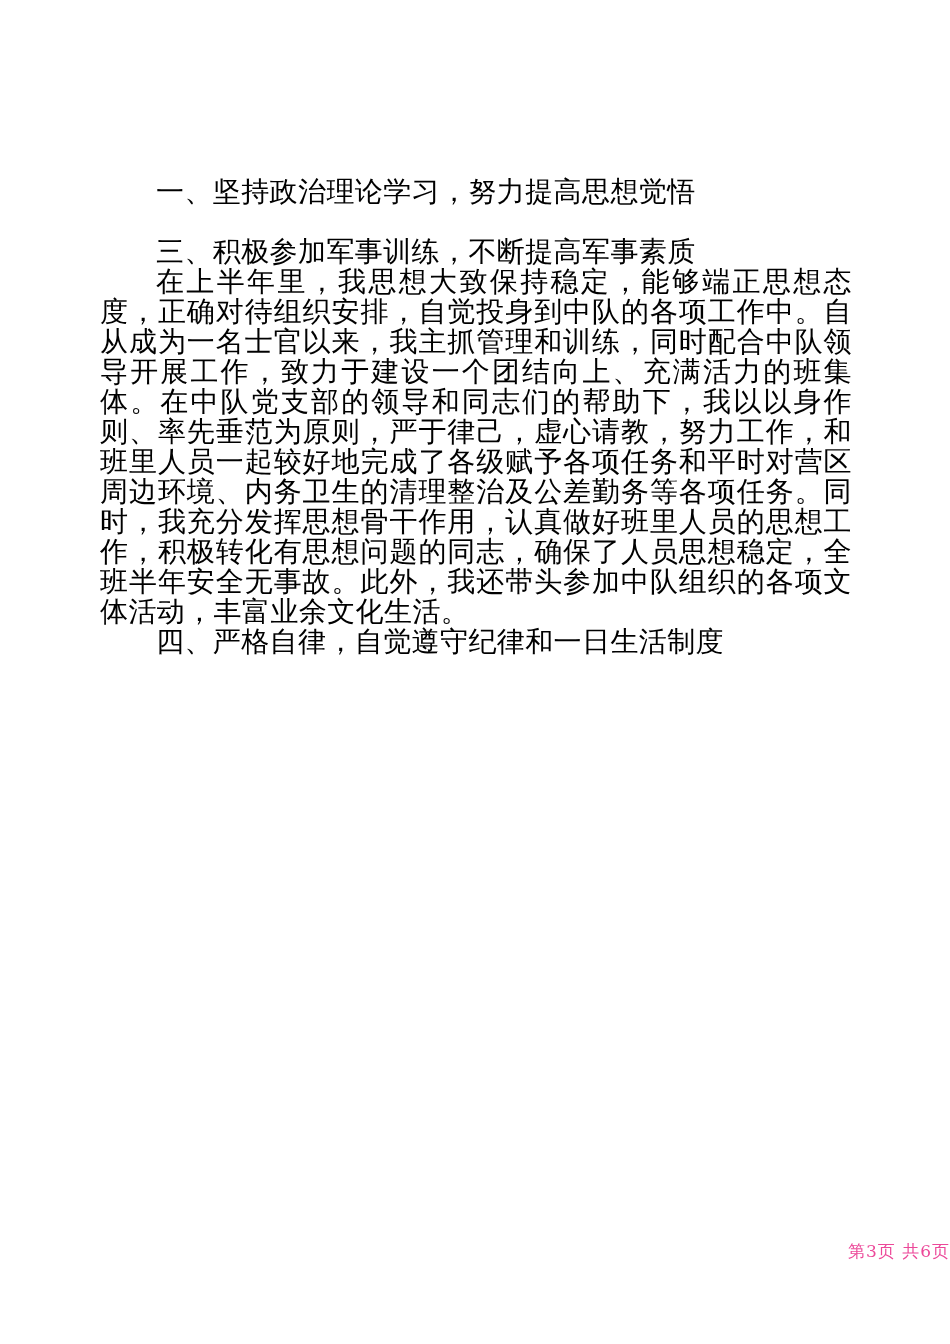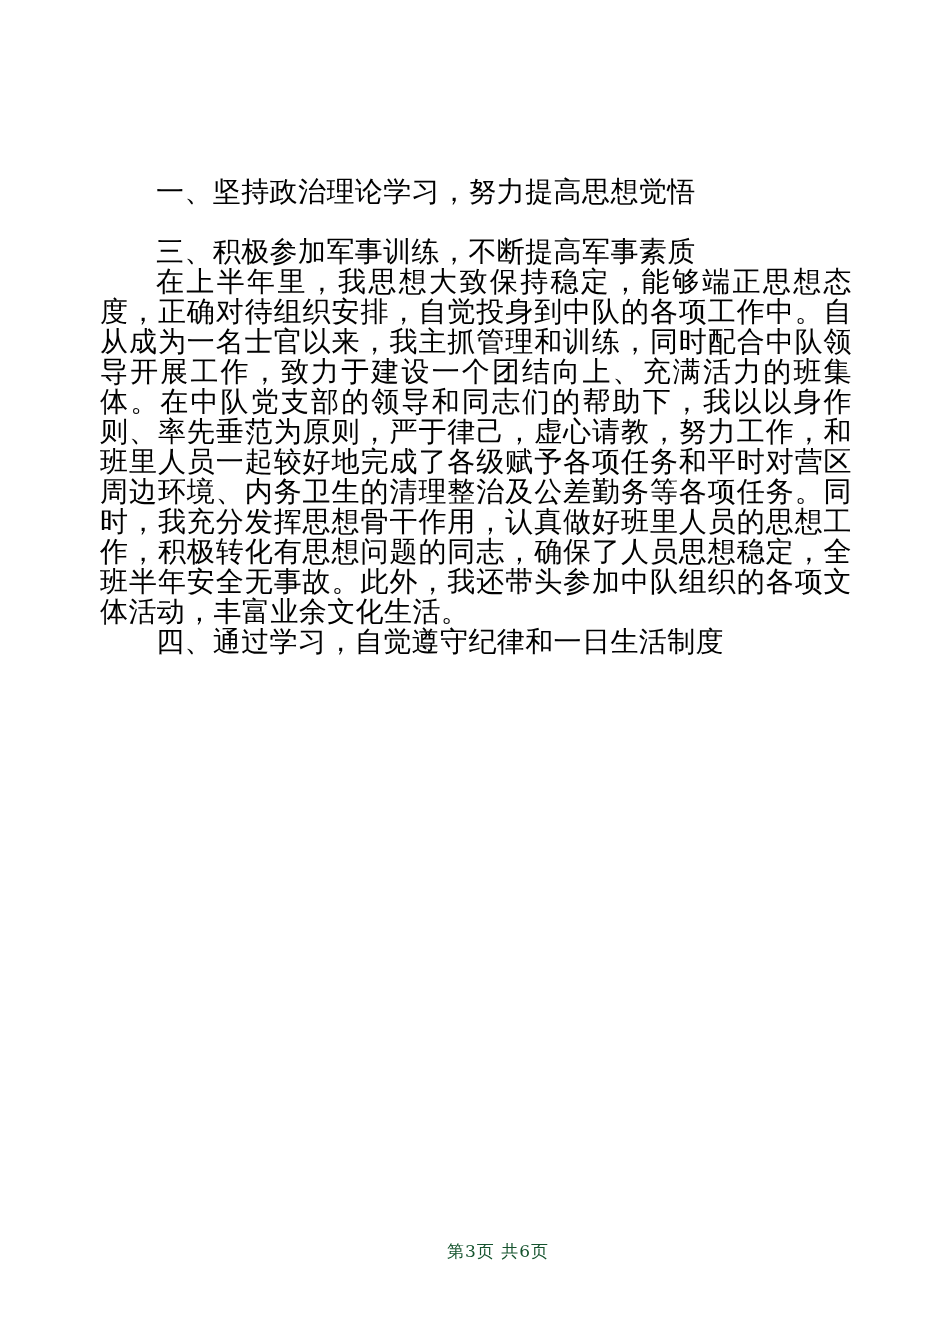--- a/index.html
+++ b/index.html
@@ -40,38 +40,38 @@
     font-weight: normal;
   }
   .spacer {
     height: 30px;
   }
   .doc-footer {
     position: absolute;
     top: 1241px;
     left: 0;
     width: 100%;
-    text-align: center;
+    text-align: right;
     font-size: 17px;
     line-height: 20px;
-    color: #14532d;
+    color: #ec4899;
     letter-spacing: 1px;
   }
   .doc-footer .footer-inner {
     display: inline-block;
     margin-left: 46px; 
   }
 </style>
 </head>
 <body>
 
 <div class="page">
   <div class="doc-content">
       <div class="para">一、坚持政治理论学习，努力提高思想觉悟</div>
       <div class="spacer"></div>
       <div class="para">三、积极参加军事训练，不断提高军事素质</div>
       <div class="para">在上半年里，我思想大致保持稳定，能够端正思想态度，正确对待组织安排，自觉投身到中队的各项工作中。自从成为一名士官以来，我主抓管理和训练，同时配合中队领导开展工作，致力于建设一个团结向上、充满活力的班集体。在中队党支部的领导和同志们的帮助下，我以以身作则、率先垂范为原则，严于律己，虚心请教，努力工作，和班里人员一起较好地完成了各级赋予各项任务和平时对营区周边环境、内务卫生的清理整治及公差勤务等各项任务。同时，我充分发挥思想骨干作用，认真做好班里人员的思想工作，积极转化有思想问题的同志，确保了人员思想稳定，全班半年安全无事故。此外，我还带头参加中队组织的各项文体活动，丰富业余文化生活。</div>
-      <div class="para">四、通过学习，自觉遵守纪律和一日生活制度</div>
+      <div class="para">四、严格自律，自觉遵守纪律和一日生活制度</div>
     </div>
   <div class="doc-footer">
     <span class="footer-inner">第3页 共6页</span>
   </div>
 </div>
 
 </body></html>

